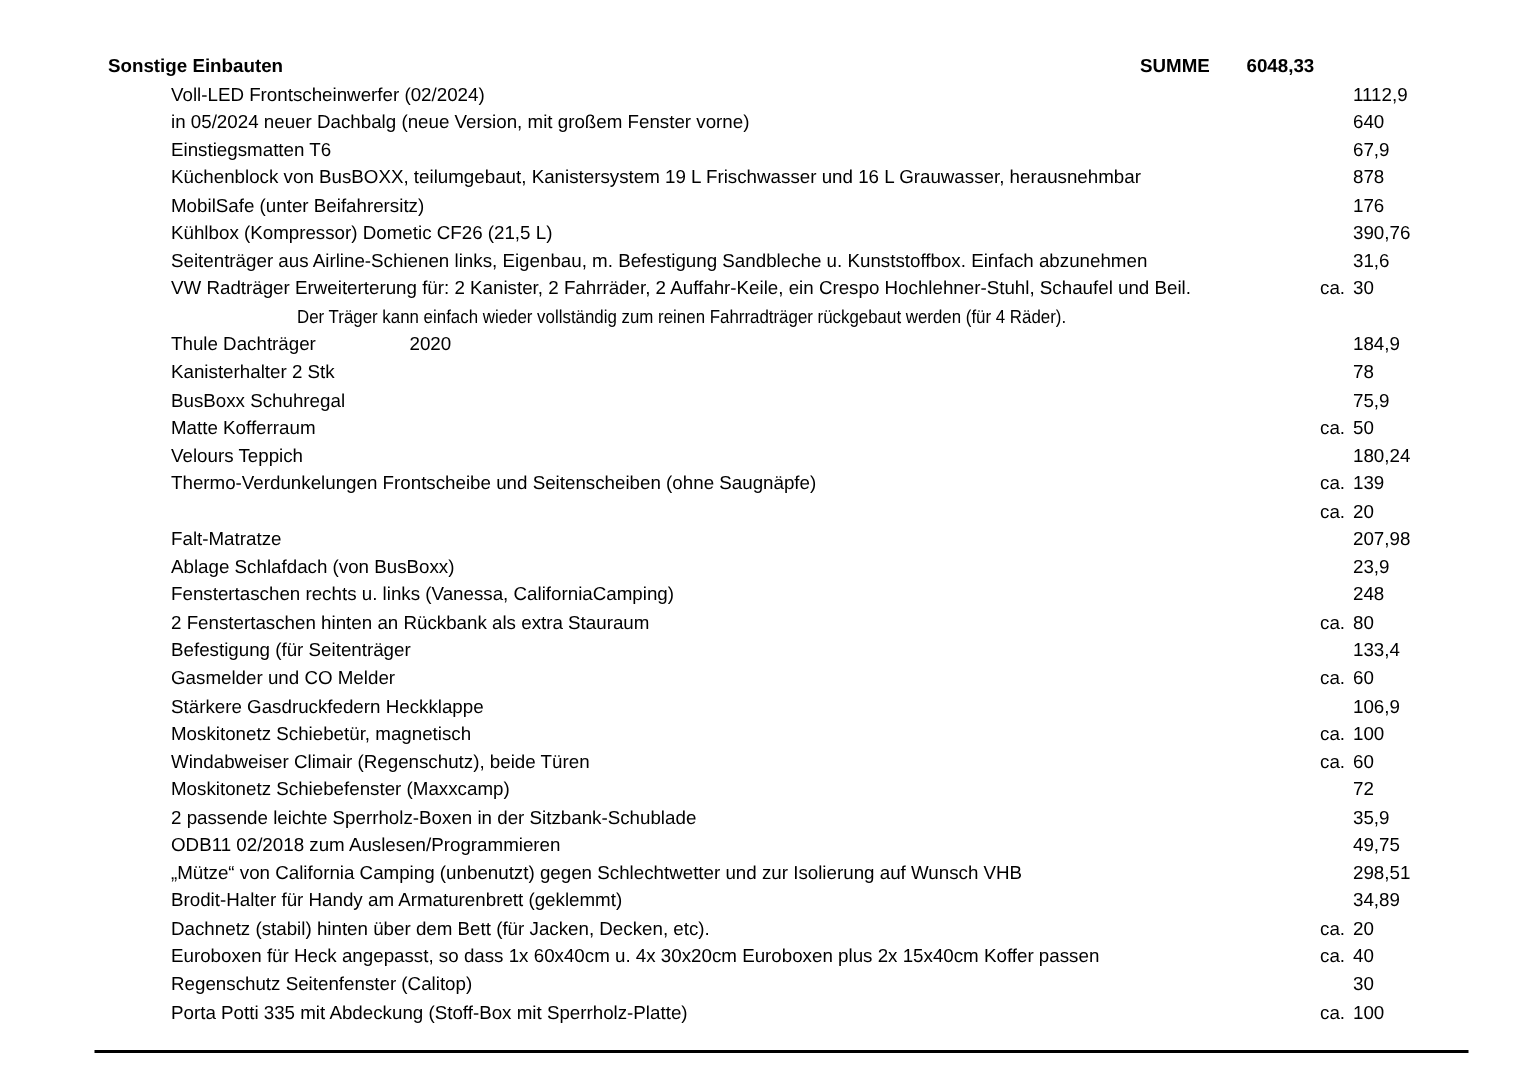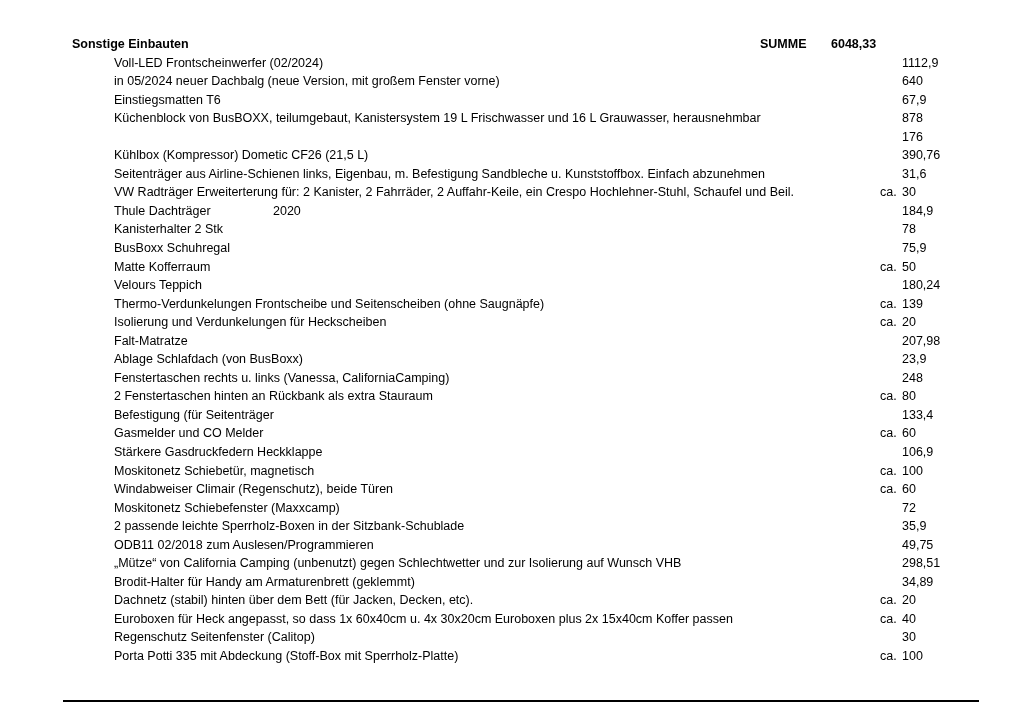--- a/index.html
+++ b/index.html
@@ -109,34 +109,38 @@
       </div>
       <div class="row">
         <span class="label">Einstiegsmatten T6</span>
         <span class="value">67,9</span>
       </div>
       <div class="row">
         <span class="label">Küchenblock von BusBOXX, teilumgebaut, Kanistersystem 19 L Frischwasser und 16 L Grauwasser, herausnehmbar</span>
         <span class="value">878</span>
       </div>
       <div class="row">
+        <span class="label">MobilSafe (unter Beifahrersitz)</span>
         <span class="value">176</span>
       </div>
       <div class="row">
         <span class="label">Kühlbox (Kompressor) Dometic CF26 (21,5 L)</span>
         <span class="value">390,76</span>
       </div>
       <div class="row">
         <span class="label">Seitenträger aus Airline-Schienen links, Eigenbau, m. Befestigung Sandbleche u. Kunststoffbox. Einfach abzunehmen</span>
         <span class="value">31,6</span>
       </div>
       <div class="row">
         <span class="label">VW Radträger Erweiterterung für: 2 Kanister, 2 Fahrräder, 2 Auffahr-Keile, ein Crespo Hochlehner-Stuhl, Schaufel und Beil.</span>
         <span class="ca">ca.</span>
         <span class="value">30</span>
+      </div>
+      <div class="row">
+        <span class="label indent2">Der Träger kann einfach wieder vollständig zum reinen Fahrradträger rückgebaut werden (für 4 Räder).</span>
       </div>
       <div class="row">
         <span class="label">Thule Dachträger</span>
         <span class="col2">2020</span>
         <span class="value">184,9</span>
       </div>
       <div class="row">
         <span class="label">Kanisterhalter 2 Stk</span>
         <span class="value">78</span>
       </div>
@@ -152,21 +156,20 @@
       <div class="row">
         <span class="label">Velours Teppich</span>
         <span class="value">180,24</span>
       </div>
       <div class="row">
         <span class="label">Thermo-Verdunkelungen Frontscheibe und Seitenscheiben (ohne Saugnäpfe)</span>
         <span class="ca">ca.</span>
         <span class="value">139</span>
       </div>
       <div class="row">
-        <span class="label">Isolierung und Verdunkelungen für Heckscheiben</span>
         <span class="ca">ca.</span>
         <span class="value">20</span>
       </div>
       <div class="row">
         <span class="label">Falt-Matratze</span>
         <span class="value">207,98</span>
       </div>
       <div class="row">
         <span class="label">Ablage Schlafdach (von BusBoxx)</span>
         <span class="value">23,9</span>

